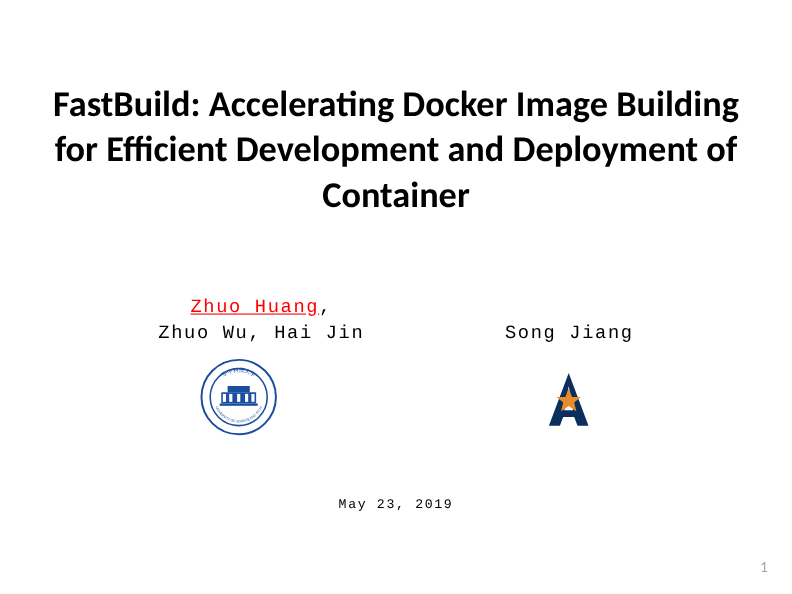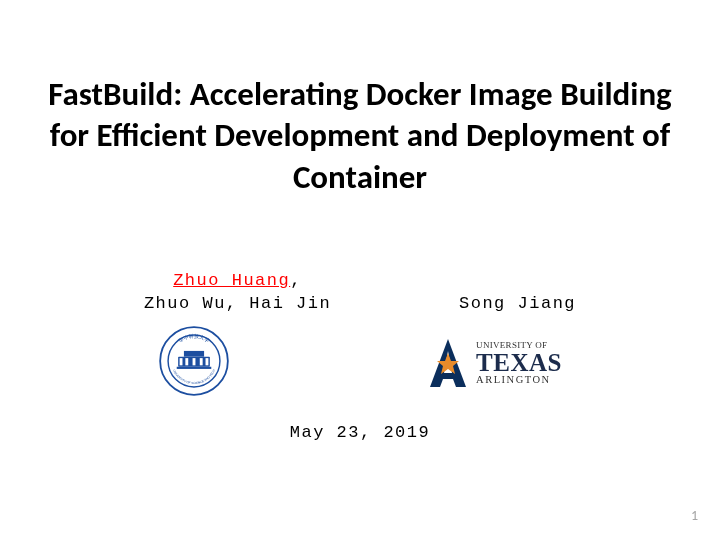--- a/index.html
+++ b/index.html
@@ -77,23 +77,23 @@
       letter-spacing: 0.5px;
     }
     .uta-arl {
       font-size: 10.5px;
       letter-spacing: 1.5px;
       color: #333;
       font-family: Georgia, serif;
     }
     .date {
       text-align: center;
-      margin-top: 22px;
+      margin-top: 50px;
       font-family: "Courier New", Courier, monospace;
-      font-size: 17px;
+      font-size: 12px;
       letter-spacing: 1.5px;
     }
     .page-number {
       position: absolute;
       bottom: 16px;
       right: 22px;
       font-size: 14px;
       color: #a6a6a6;
     }
   </style>
@@ -136,23 +136,18 @@
       <rect x="66" y="46" width="4" height="10" fill="#fff"></rect>
       <rect x="26" y="58" width="48" height="3" fill="#1c4ea0"></rect>
     </svg>
   </div>
   <div class="logo-uta">
     <svg width="44" height="52" viewBox="0 0 44 52">
       <path d="M 22 2 L 40 50 L 30 50 L 27 42 L 17 42 L 14 50 L 4 50 Z" fill="#0b2e5c"></path>
       <path d="M 22 14 L 26 36 L 18 36 Z" fill="#fff"></path>
       <polygon points="22,16 25,24 33,24 27,29 29,37 22,32 15,37 17,29 11,24 19,24" fill="#e98b2a"></polygon>
     </svg>
-    <div class="uta-text">
-      <div class="uta-univ">UNIVERSITY OF</div>
-      <div class="uta-texas">TEXAS</div>
-      <div class="uta-arl">ARLINGTON</div>
-    </div>
   </div>
 </div>
 
 <div class="date">May 23, 2019</div>
 
 <div class="page-number">1</div>
 
 </body></html>

